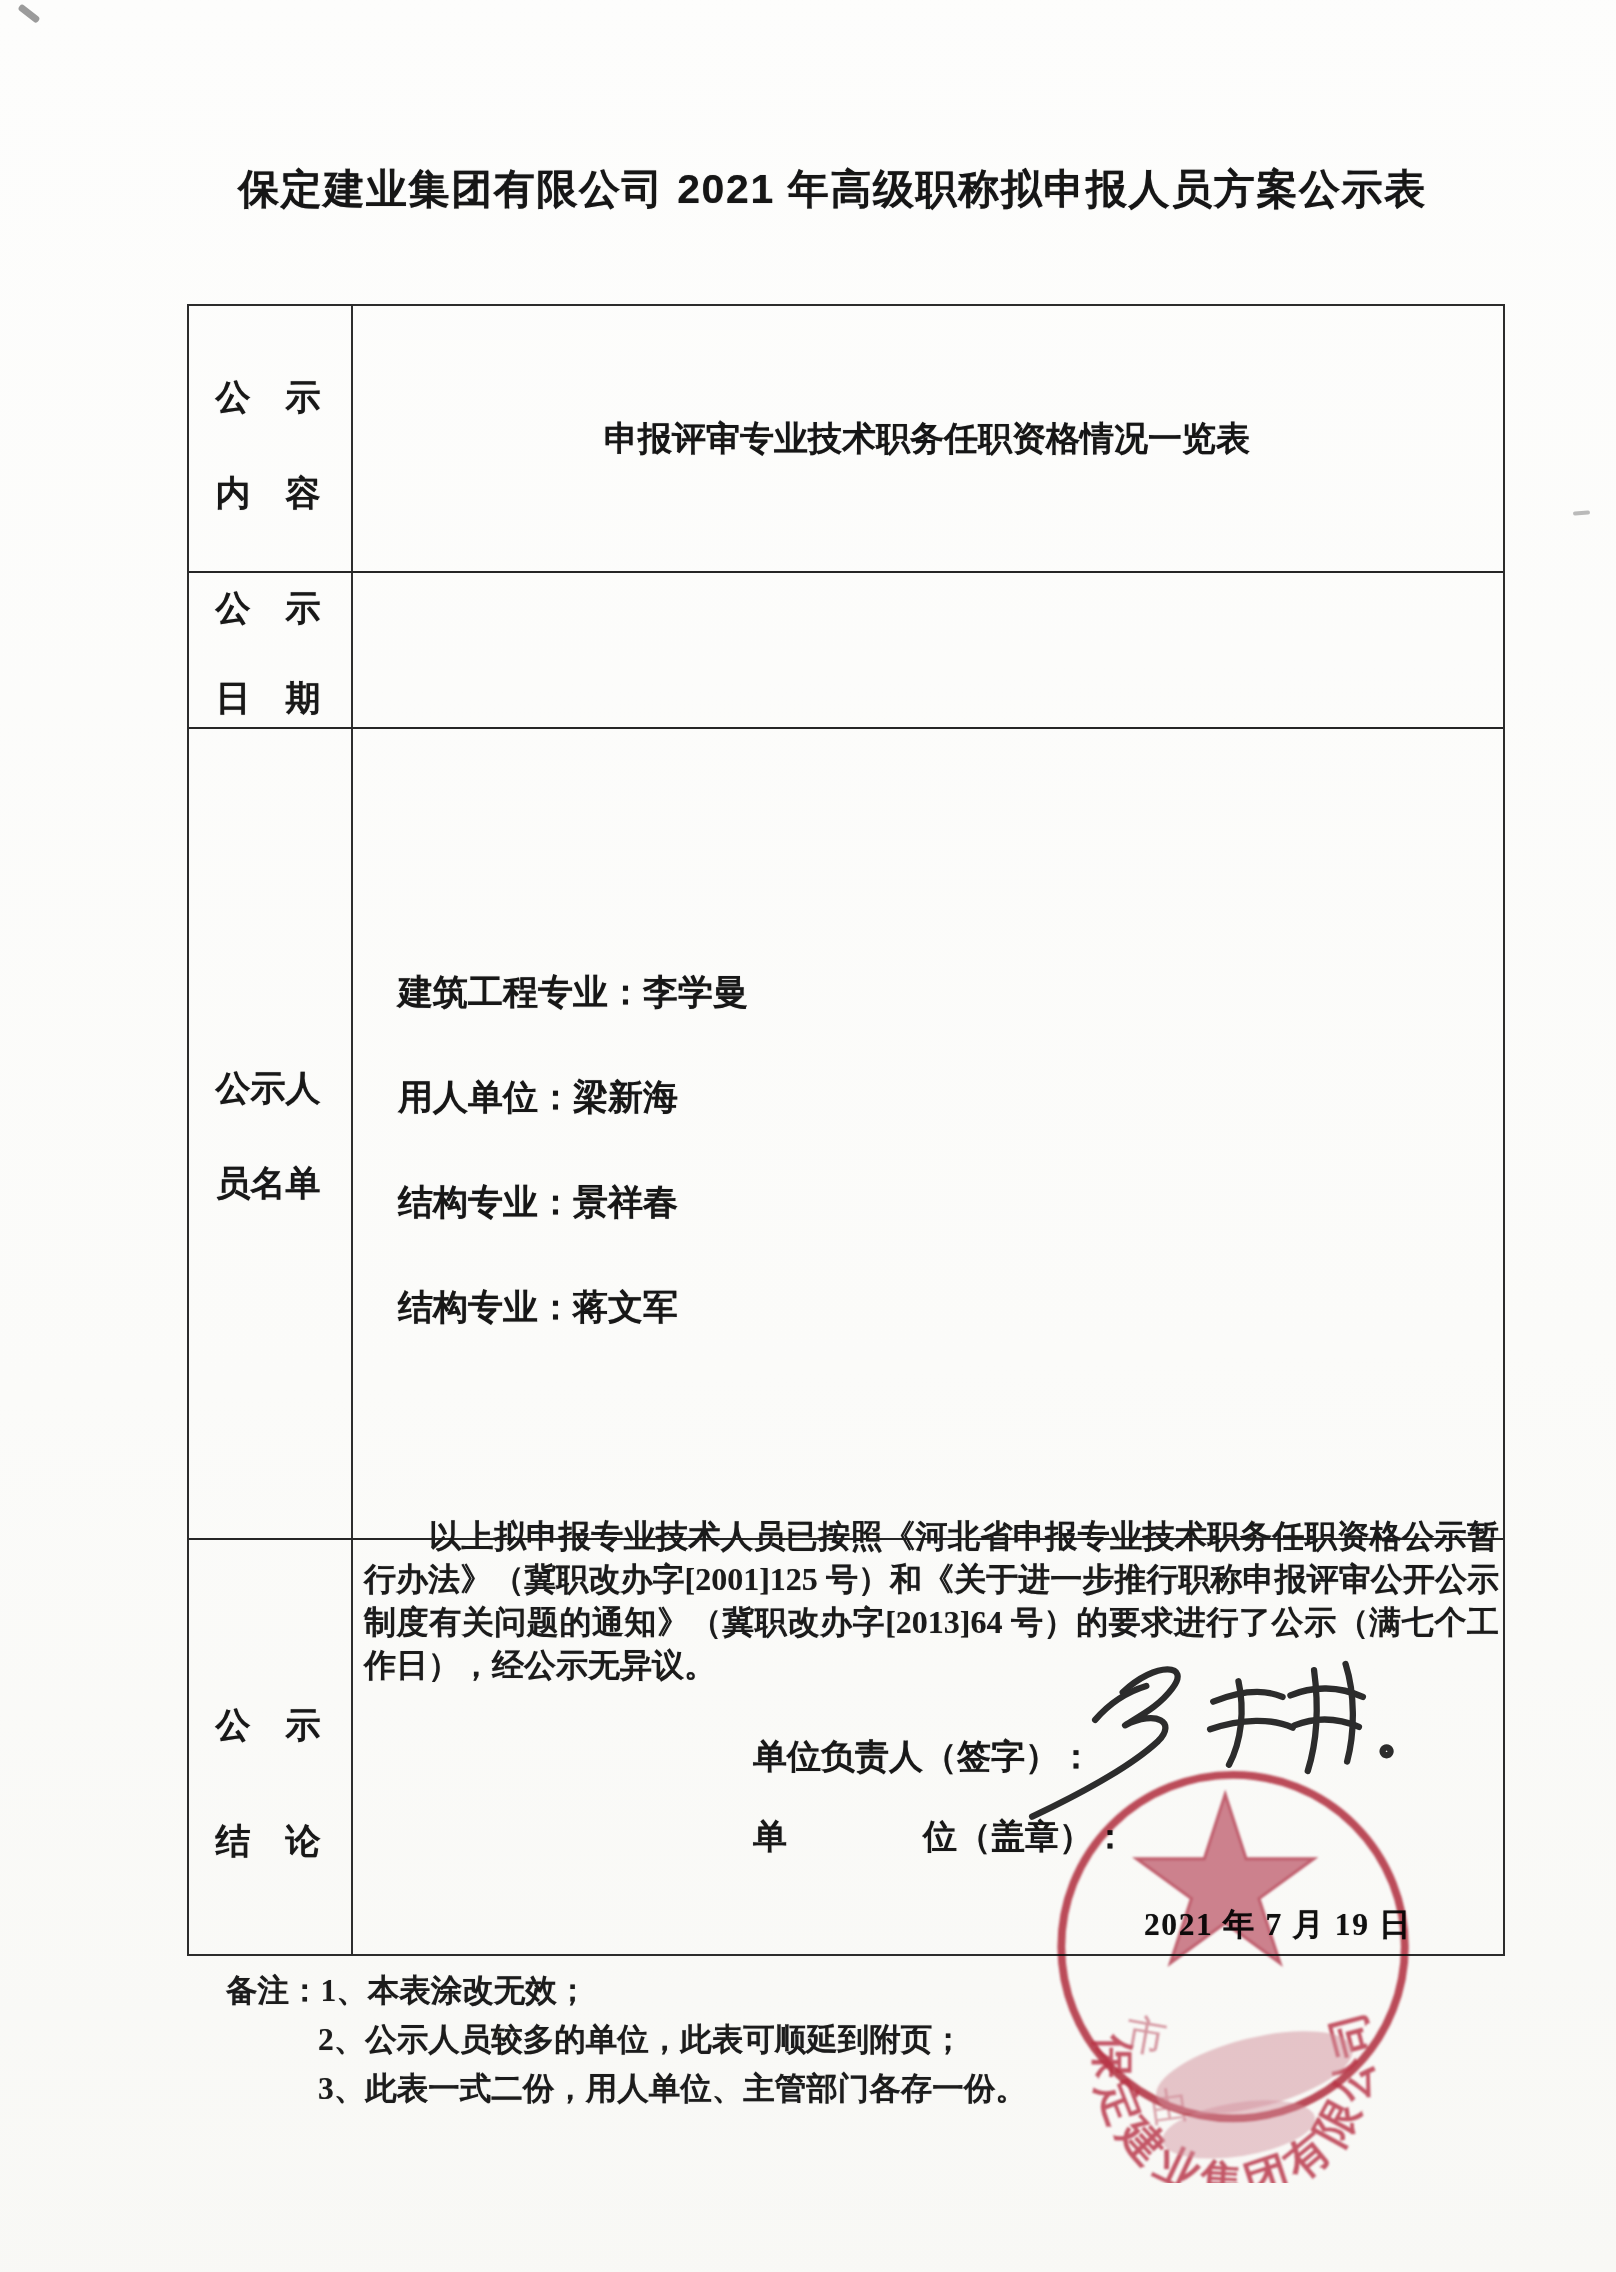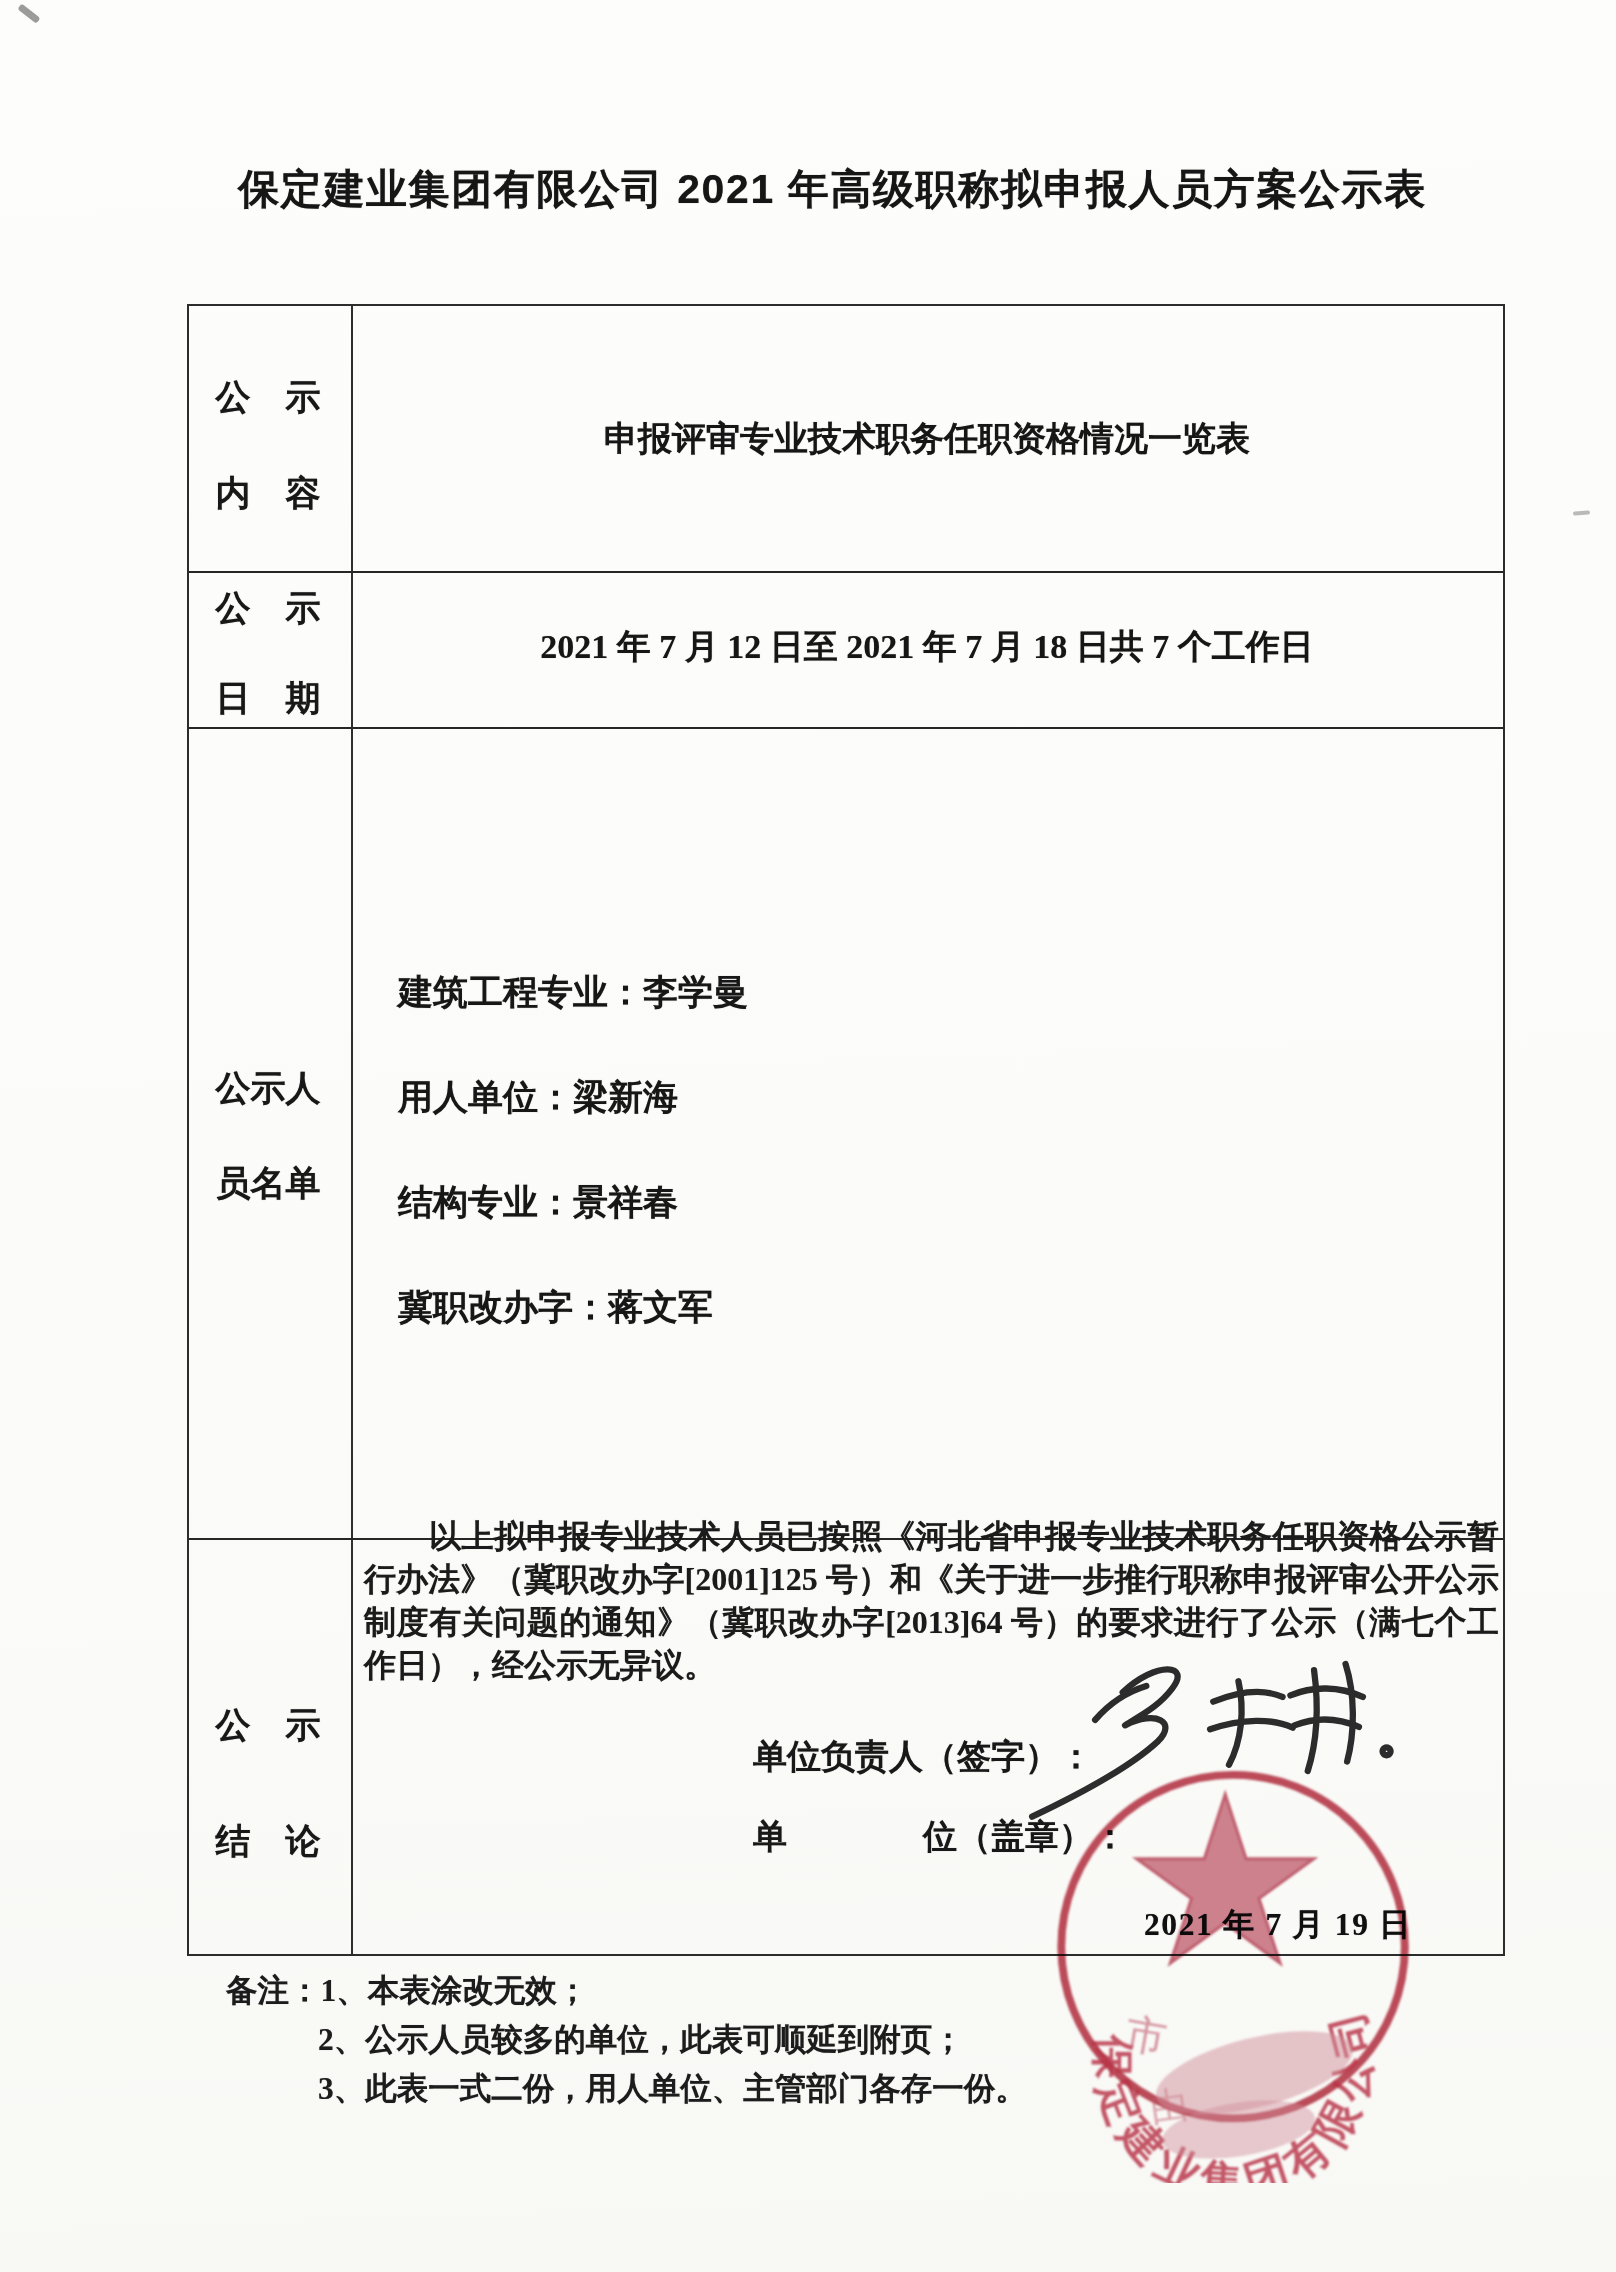--- a/index.html
+++ b/index.html
@@ -110,28 +110,27 @@
     <div class="hline h2"></div>
     <div class="hline h3"></div>
   </div>
 
   <div class="rlabel" style="top:374px;">公　示</div>
   <div class="rlabel" style="top:470px;">内　容</div>
   <div class="cell-center sans" style="top:416px;">申报评审专业技术职务任职资格情况一览表</div>
 
   <div class="rlabel" style="top:585px;">公　示</div>
   <div class="rlabel" style="top:675px;">日　期</div>
-  <div class="cell-center" style="top:624px;">2021 年 7 月 12 日至 2021 年 7 月 18 日共 7 个工作日</div>
 
   <div class="rlabel" style="top:1065px;">公示人</div>
   <div class="rlabel" style="top:1160px;">员名单</div>
   <div class="name-line" style="top:969px;">建筑工程专业：李学曼</div>
   <div class="name-line" style="top:1074px;">用人单位：梁新海</div>
   <div class="name-line" style="top:1179px;">结构专业：景祥春</div>
-  <div class="name-line" style="top:1284px;">冀职改办字：蒋文军</div>
+  <div class="name-line" style="top:1284px;">结构专业：蒋文军</div>
 
   <div class="rlabel" style="top:1702px;">公　示</div>
   <div class="rlabel" style="top:1786px;margin-top:32px;">结　论</div>
   <div class="concl-par">以上拟申报专业技术人员已按照《河北省申报专业技术职务任职资格公示暂行办法》（冀职改办字[2001]125 号）和《关于进一步推行职称申报评审公开公示制度有关问题的通知》（冀职改办字[2013]64 号）的要求进行了公示（满七个工作日），经公示无异议。</div>
   <div class="sig-label">单位负责人（签字）：</div>
   <div class="seal-label">单　　　　位（盖章）：</div>
   <div class="concl-date">2021 年 7 月 19 日</div>
 
   <svg class="signature-svg" viewBox="0 0 560 240">
     <g fill="none" stroke="#1b1b1b" stroke-width="8" stroke-linecap="round" stroke-linejoin="round" opacity="0.92">

